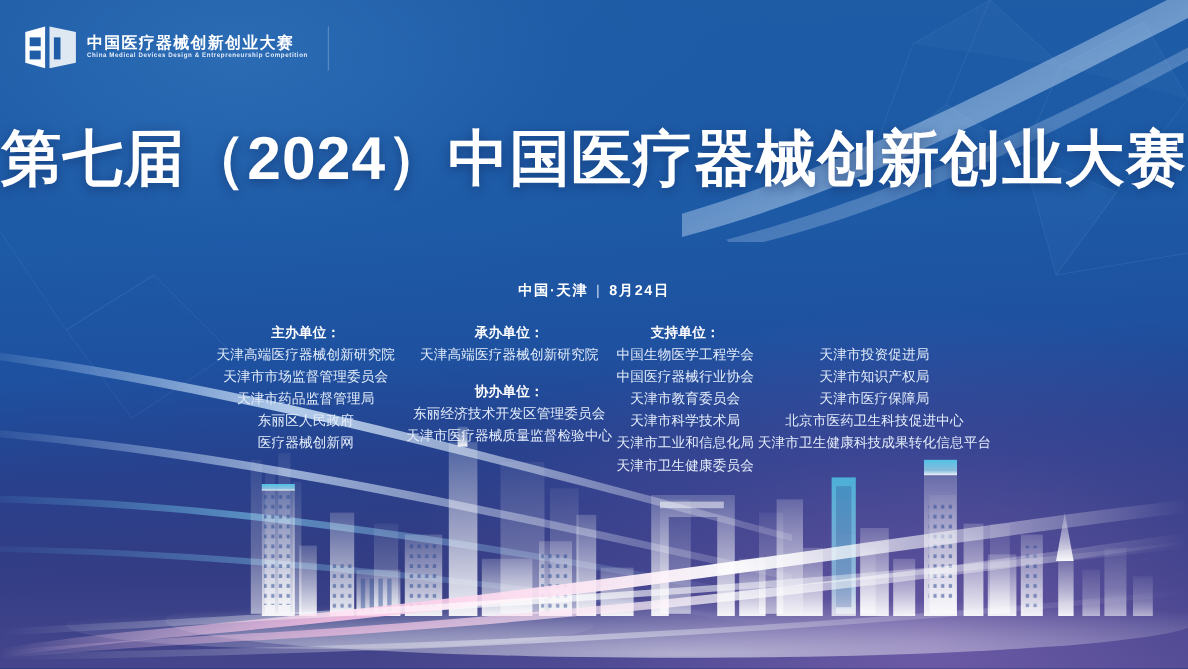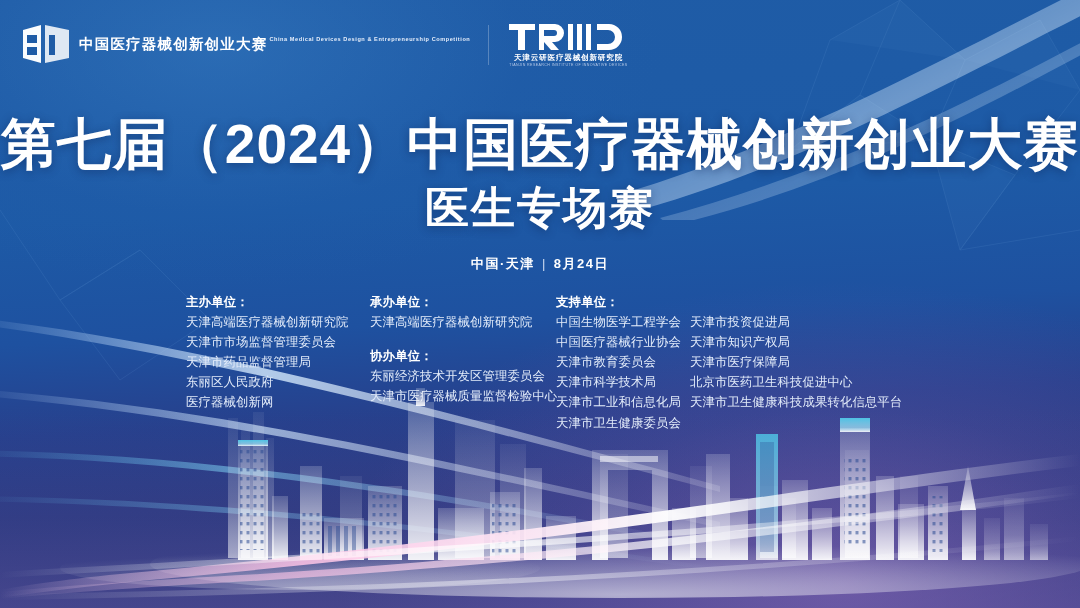--- a/index.html
+++ b/index.html
@@ -35,21 +35,21 @@
     position:absolute; left:0; right:0; bottom:0; height:200px;
     background:linear-gradient(to top, rgba(120,105,190,0.30) 0%, rgba(90,85,170,0.12) 45%, rgba(60,70,150,0) 100%);
     pointer-events:none;
   }
 
   
   .header { position:absolute; left:22px; top:22px; display:flex; align-items:center; gap:18px; }
 
   .logo-left { display:flex; align-items:center; gap:9px; }
   .logo-mark { width:48px; height:44px; flex:0 0 auto; }
-  .logo-words { display:flex; flex-direction:row; justify-content:space-between; gap:2px; }
+  .logo-words { display:flex; flex-direction:column; justify-content:space-between; gap:2px; }
   .logo-cn {
     color:#ffffff; font-size:14.5px; font-weight:bold; letter-spacing:1.2px;
     line-height:1; white-space:nowrap;
   }
   .logo-en {
     color:#e6eefb; font-size:5.6px; font-weight:bold; letter-spacing:.55px;
     line-height:1; white-space:nowrap; transform:scaleY(1.05); transform-origin:left;
   }
 
   .logo-divider { width:1px; height:40px; background:rgba(255,255,255,.25); }
@@ -77,21 +77,21 @@
     color:#ffffff; font-size:13px; font-weight:bold; letter-spacing:1.5px;
   }
   .subtitle .sep { color:#cddcf2; font-weight:normal; margin:0 7px; }
 
   
   .orgs {
     position:absolute; top:292px; left:186px;
     display:flex; align-items:flex-start;
     gap:0;
   }
-  .org-col { display:flex; flex-direction:column; }
+  .org-col { display:flex; flex-direction:column;align-items:center; }
   .org-col.c1 { width:184px; }
   .org-col.c2 { width:186px; }
   .org-col.c3 { width:134px; }
   .org-col.c4 { width:210px; }
 
   .org-head {
     color:#ffffff; font-size:12.4px; font-weight:bold;
     line-height:1.62; letter-spacing:.2px; white-space:nowrap;
   }
   .org-item {
@@ -176,39 +176,24 @@
         </g>
       </svg>
       <div class="logo-words">
         <div class="logo-cn">中国医疗器械创新创业大赛</div>
         <div class="logo-en">China Medical Devices Design &amp; Entrepreneurship Competition</div>
       </div>
     </div>
 
     <div class="logo-divider"></div>
 
-    <div class="logo-right">
-      <svg class="triid" viewBox="0 0 118 30">
-        <g fill="#ffffff">
-          <path d="M0 2 h26 v6 h-10 v20 h-7 V8 H0 Z"></path>
-          <path d="M30 2 h16 a9 9 0 0 1 0 18 h-3 l7 8 h-8 l-7-8 v8 h-5 Z M35 8 v6 h10 a3 3 0 0 0 0-6 Z"></path>
-          <rect x="59" y="2" width="5" height="26"></rect>
-          <rect x="68" y="2" width="5" height="26"></rect>
-          <rect x="77" y="2" width="5" height="26"></rect>
-          <path d="M88 2 h12 a13 13 0 0 1 0 26 H88 v-6 h11 a7 7 0 0 0 0-14 H88 Z"></path>
-        </g>
-      </svg>
-      <div class="triid-cn">天津云研医疗器械创新研究院</div>
-      <div class="triid-en">TIANJIN RESEARCH INSTITUTE OF INNOVATIVE DEVICES</div>
-    </div>
   </div>
 
   <div class="title-block">
     <div class="title-1">第七届（2024）中国医疗器械创新创业大赛</div>
-    <div class="title-2">医生专场赛</div>
   </div>
 
   <div class="subtitle">
     <span>中国·天津</span><span class="sep">|</span><span>8月24日</span>
   </div>
 
   <div class="orgs">
 
     <div class="org-col c1">
       <div class="org-head">主办单位：</div>

